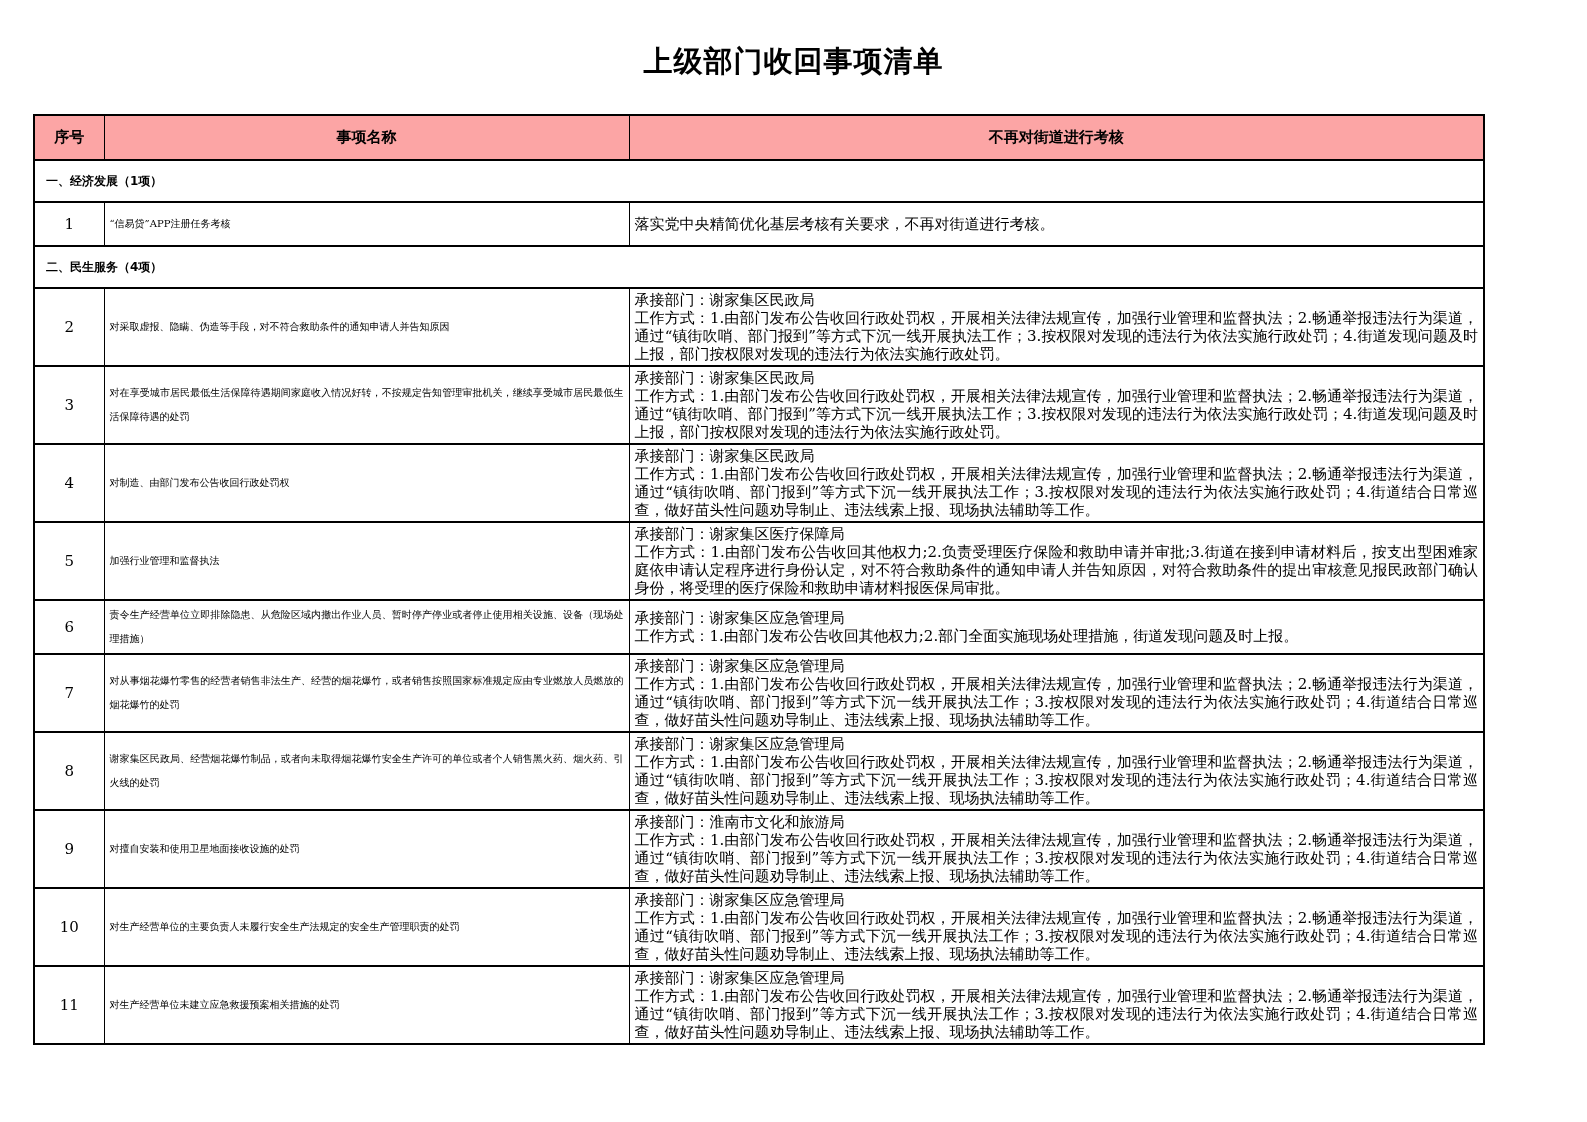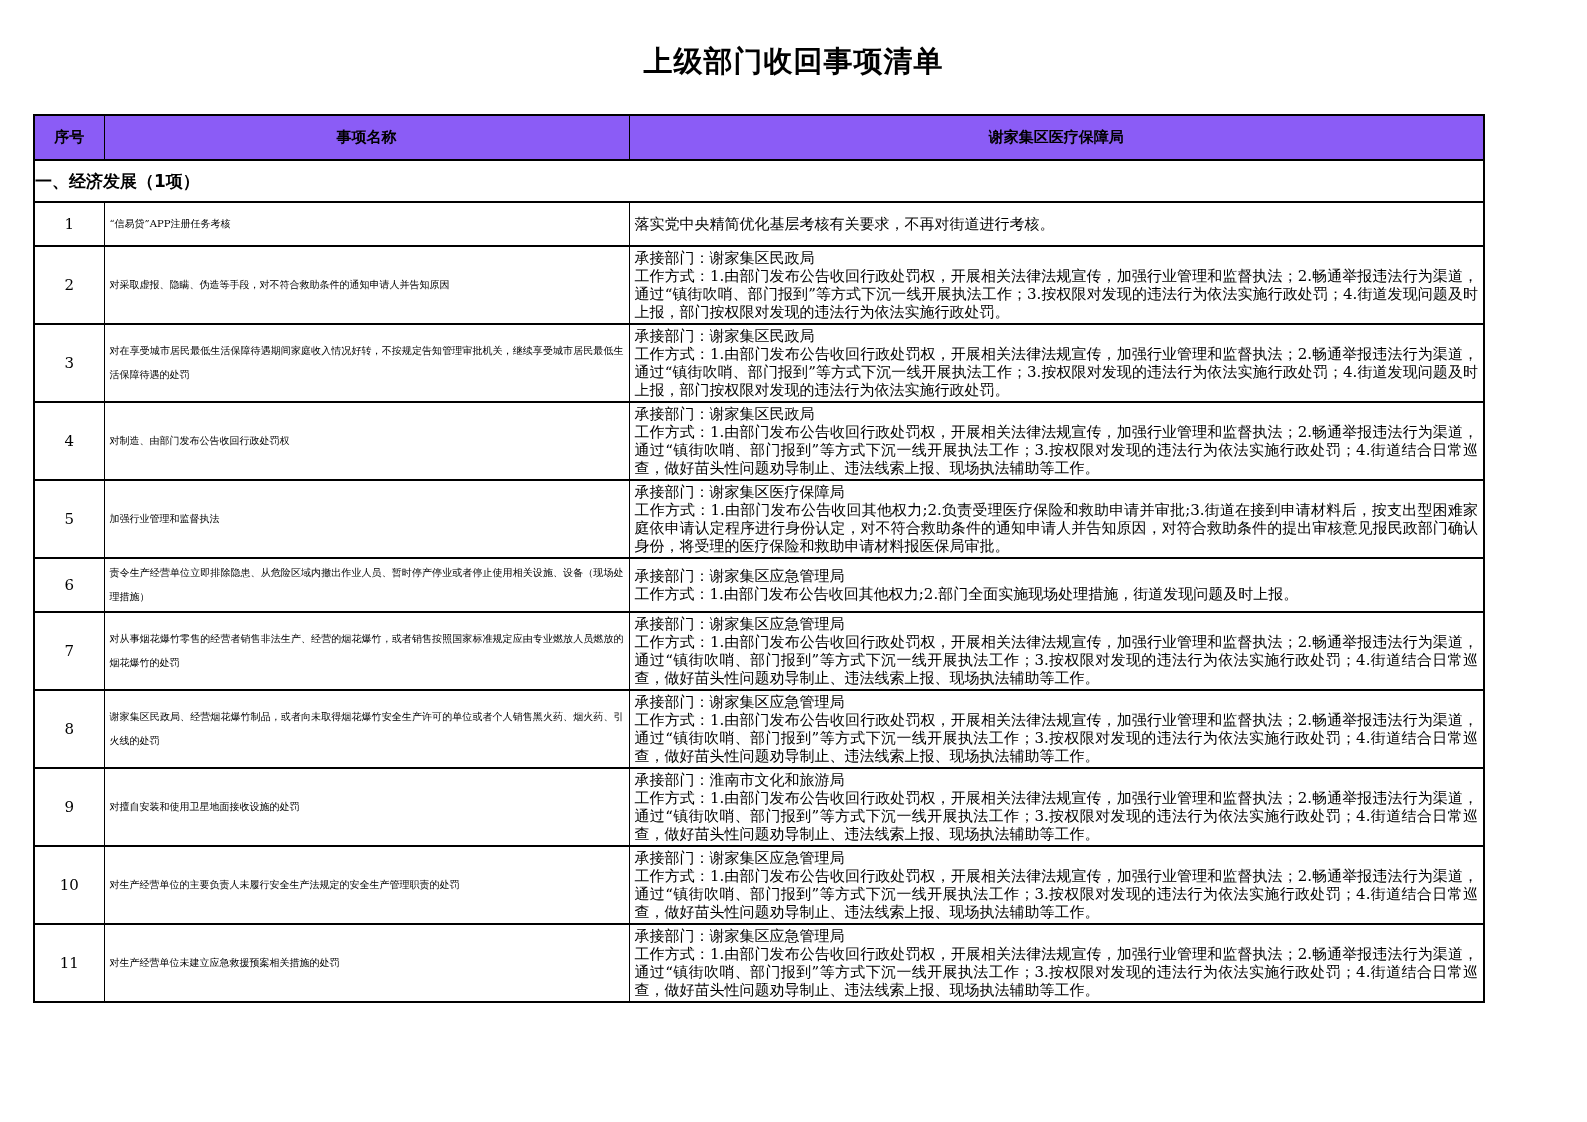--- a/index.html
+++ b/index.html
@@ -44,29 +44,29 @@
   }
   col.c-no     { width: 70px; }
   col.c-name   { width: 525px; }
   col.c-method { width: 855px; }
   tr.head-row { height: 45px; }
   tr.head-row th {
     font-family: "DejaVu Sans", sans-serif;
     font-weight: bold;
     font-size: 15px;
     text-align: center;
-    background: #8b5cf6;
+    background: #fca5a5;
   }
   tr.section-row { height: 42px; }
   td.section-cell {
     font-family: "DejaVu Sans", sans-serif;
     font-weight: bold;
-    font-size: 17px;
+    font-size: 12px;
     text-align: left;
-    padding: 2px 0;
+    padding: 2px 11px;
   }
   tr.item-row { height: 44px; }
   td.cell-no {
     text-align: center;
     font-size: 15px;
     padding: 2px;
   }
   td.cell-name {
     font-size: 10px;
     line-height: 24px;
@@ -92,32 +92,35 @@
   <table class="items">
     <colgroup>
       <col class="c-no">
       <col class="c-name">
       <col class="c-method">
     </colgroup>
     <thead>
       <tr class="head-row">
         <th>序号</th>
         <th>事项名称</th>
-        <th>谢家集区医疗保障局</th>
+        <th>不再对街道进行考核</th>
       </tr>
     </thead>
     <tbody id="table-body">
 
     <tr class="section-row">
           <td colspan="3" class="section-cell">一、经济发展（1项）</td>
         </tr>
         <tr class="item-row">
           <td class="cell-no">1</td>
           <td class="cell-name">“信易贷”APP注册任务考核</td>
           <td class="cell-method">落实党中央精简优化基层考核有关要求，不再对街道进行考核。</td>
+        </tr>
+        <tr class="section-row">
+          <td colspan="3" class="section-cell">二、民生服务（4项）</td>
         </tr>
         <tr class="item-row">
           <td class="cell-no">2</td>
           <td class="cell-name">对采取虚报、隐瞒、伪造等手段，对不符合救助条件的通知申请人并告知原因</td>
           <td class="cell-method">承接部门：谢家集区民政局
 工作方式：1.由部门发布公告收回行政处罚权，开展相关法律法规宣传，加强行业管理和监督执法；2.畅通举报违法行为渠道，通过“镇街吹哨、部门报到”等方式下沉一线开展执法工作；3.按权限对发现的违法行为依法实施行政处罚；4.街道发现问题及时上报，部门按权限对发现的违法行为依法实施行政处罚。</td>
         </tr>
         <tr class="item-row">
           <td class="cell-no">3</td>
           <td class="cell-name">对在享受城市居民最低生活保障待遇期间家庭收入情况好转，不按规定告知管理审批机关，继续享受城市居民最低生活保障待遇的处罚</td>

